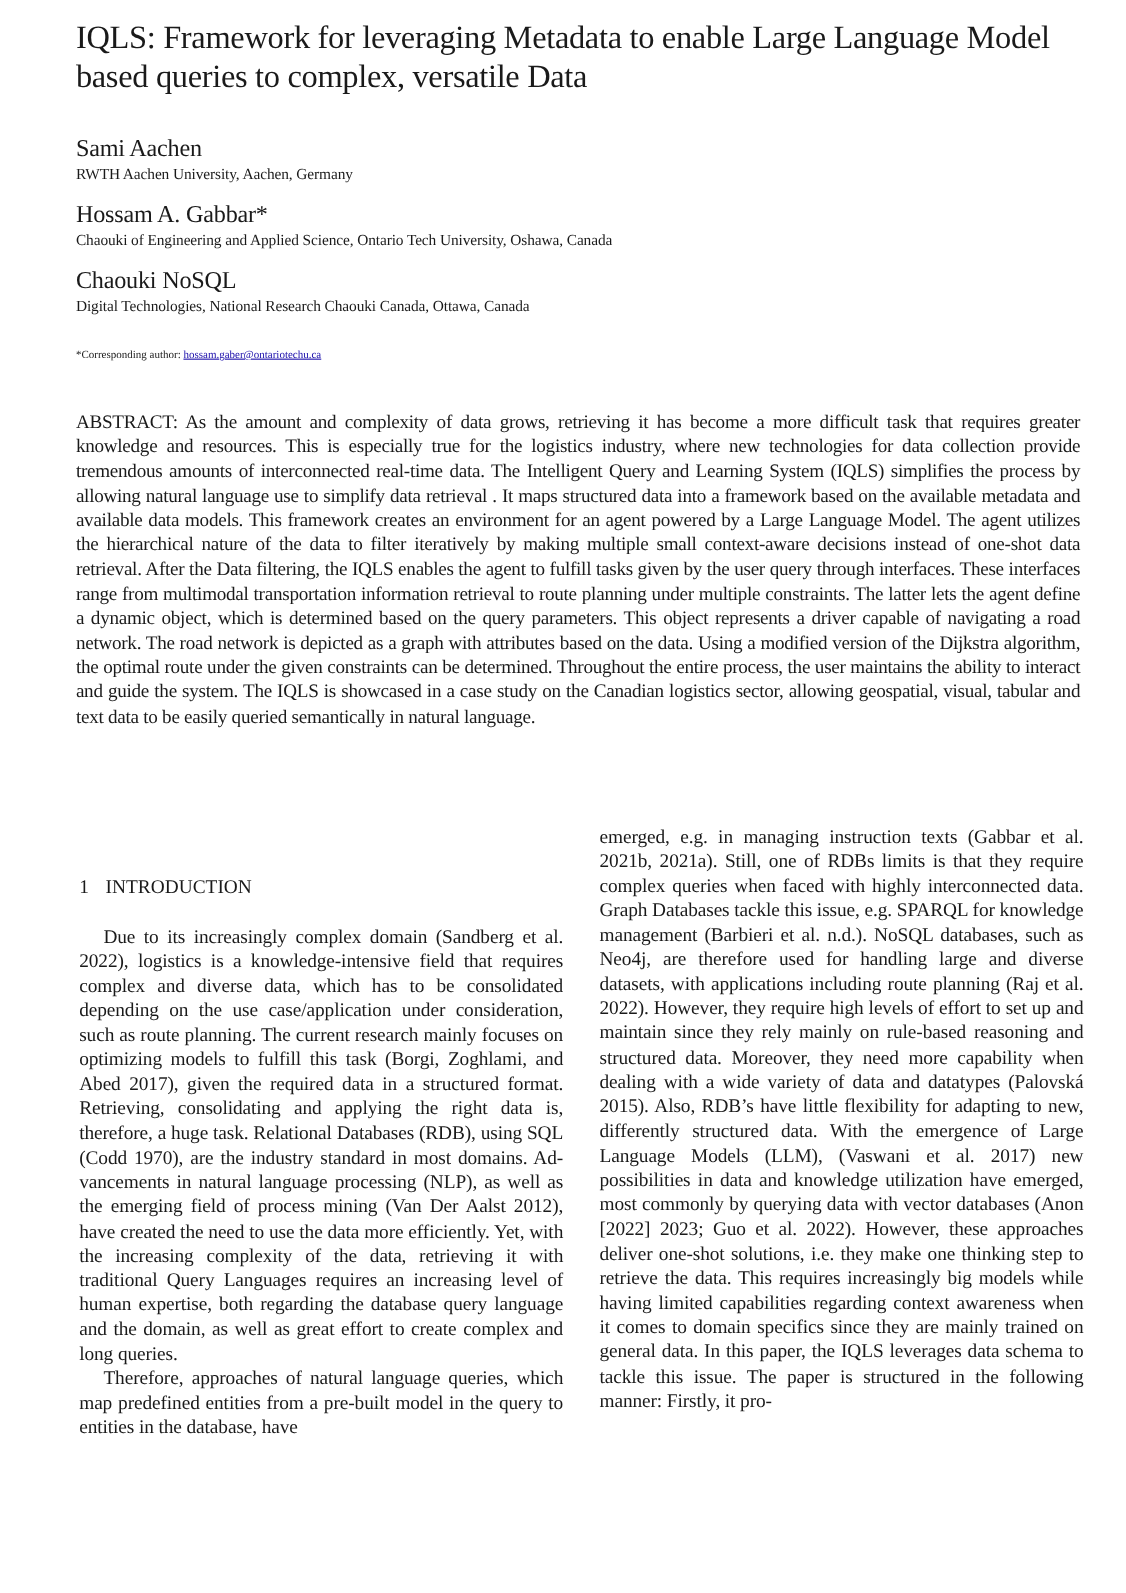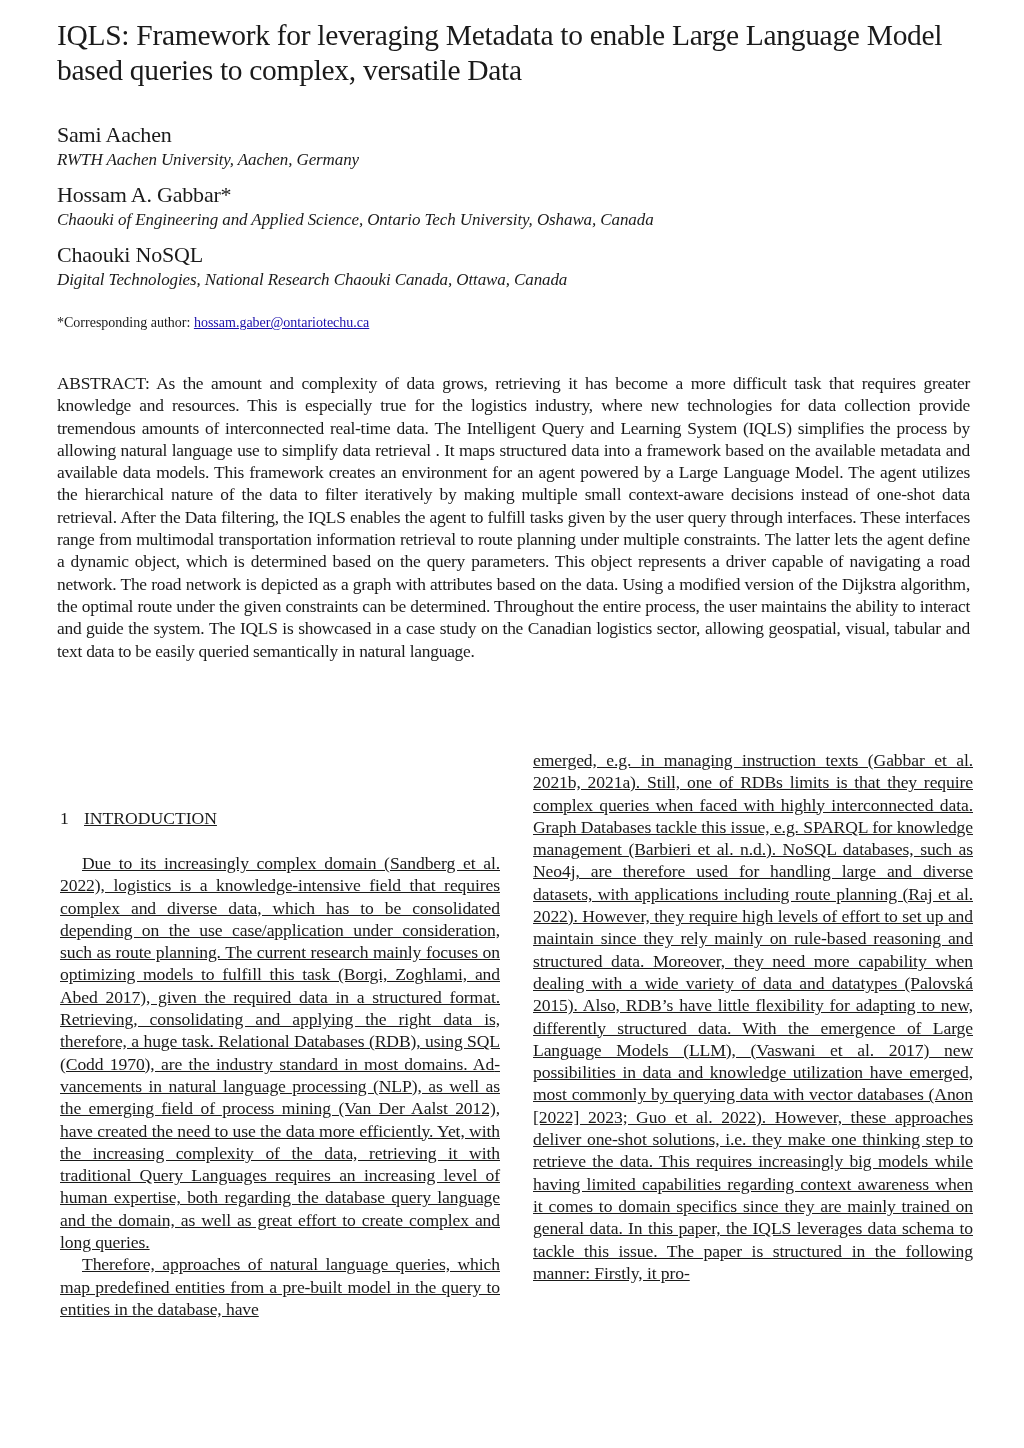--- a/index.html
+++ b/index.html
@@ -1,38 +1,38 @@
 <!DOCTYPE html>
 <html><head>
 <meta charset="utf-8">
 <style>
   html, body { margin: 0; padding: 0; background: #ffffff; }
   body {
     width: 1024px; height: 1448px; position: relative; overflow: hidden;
     font-family: "Liberation Serif", "DejaVu Serif", serif; color: #1a1a1a;
   }
-  .page { position: absolute; left: 4px; top: 0; width: 876px; height: 1448px; }
+  .page { position: absolute; left: 16px; top: 0; width: 876px; height: 1448px; }
   .title {
     position: absolute; left: 53px; top: 18px; width: 920px;
     font-size: 29.5px; line-height: 35px; letter-spacing: -0.3px;
   }
   .authors { position: absolute; left: 53px; top: 121px; width: 920px; }
   .author-name { font-size: 22px; line-height: 28px; letter-spacing: -0.2px; }
-  .author-aff { font-size: 17px; line-height: 22px; font-style: italic; margin-bottom: 10px; letter-spacing: -0.1px; }
-  .corr { font-size: 14px; line-height: 20px; margin-top: 22px; }
+  .author-aff { font-size: 14px; line-height: 22px; margin-bottom: 10px; letter-spacing: -0.1px; }
+  .corr { font-size: 10px; line-height: 20px; margin-top: 22px; }
   .corr a { color: #1a0dab; text-decoration: underline; }
   .abstract {
     position: absolute; left: 53px; top: 372px; width: 913px;
     font-size: 17.4px; line-height: 22.3px; text-align: justify; letter-spacing: -0.25px;
   }
   .col {
     position: absolute; width: 440px; font-size: 17.6px; line-height: 22.3px;
-    text-align: justify; letter-spacing: -0.1px; text-decoration: underline;
+    text-align: justify; letter-spacing: -0.1px;
   }
-  .col-left { left: 56px; top: 795px; margin-top: 12px; }
+  .col-left { left: 56px; top: 795px; }
   .col-right { left: 529px; top: 749px; }
   .section-heading { font-size: 17.6px; line-height: 22px; margin: 0 0 23px 0; letter-spacing: 0; }
   .section-heading .num { display: inline-block; width: 24px; }
   .para { margin: 0; text-indent: 22px; hyphens: manual; }
   .para.noindent { text-indent: 0; }
 </style>
 </head>
 <body>
 
 <div class="page">

